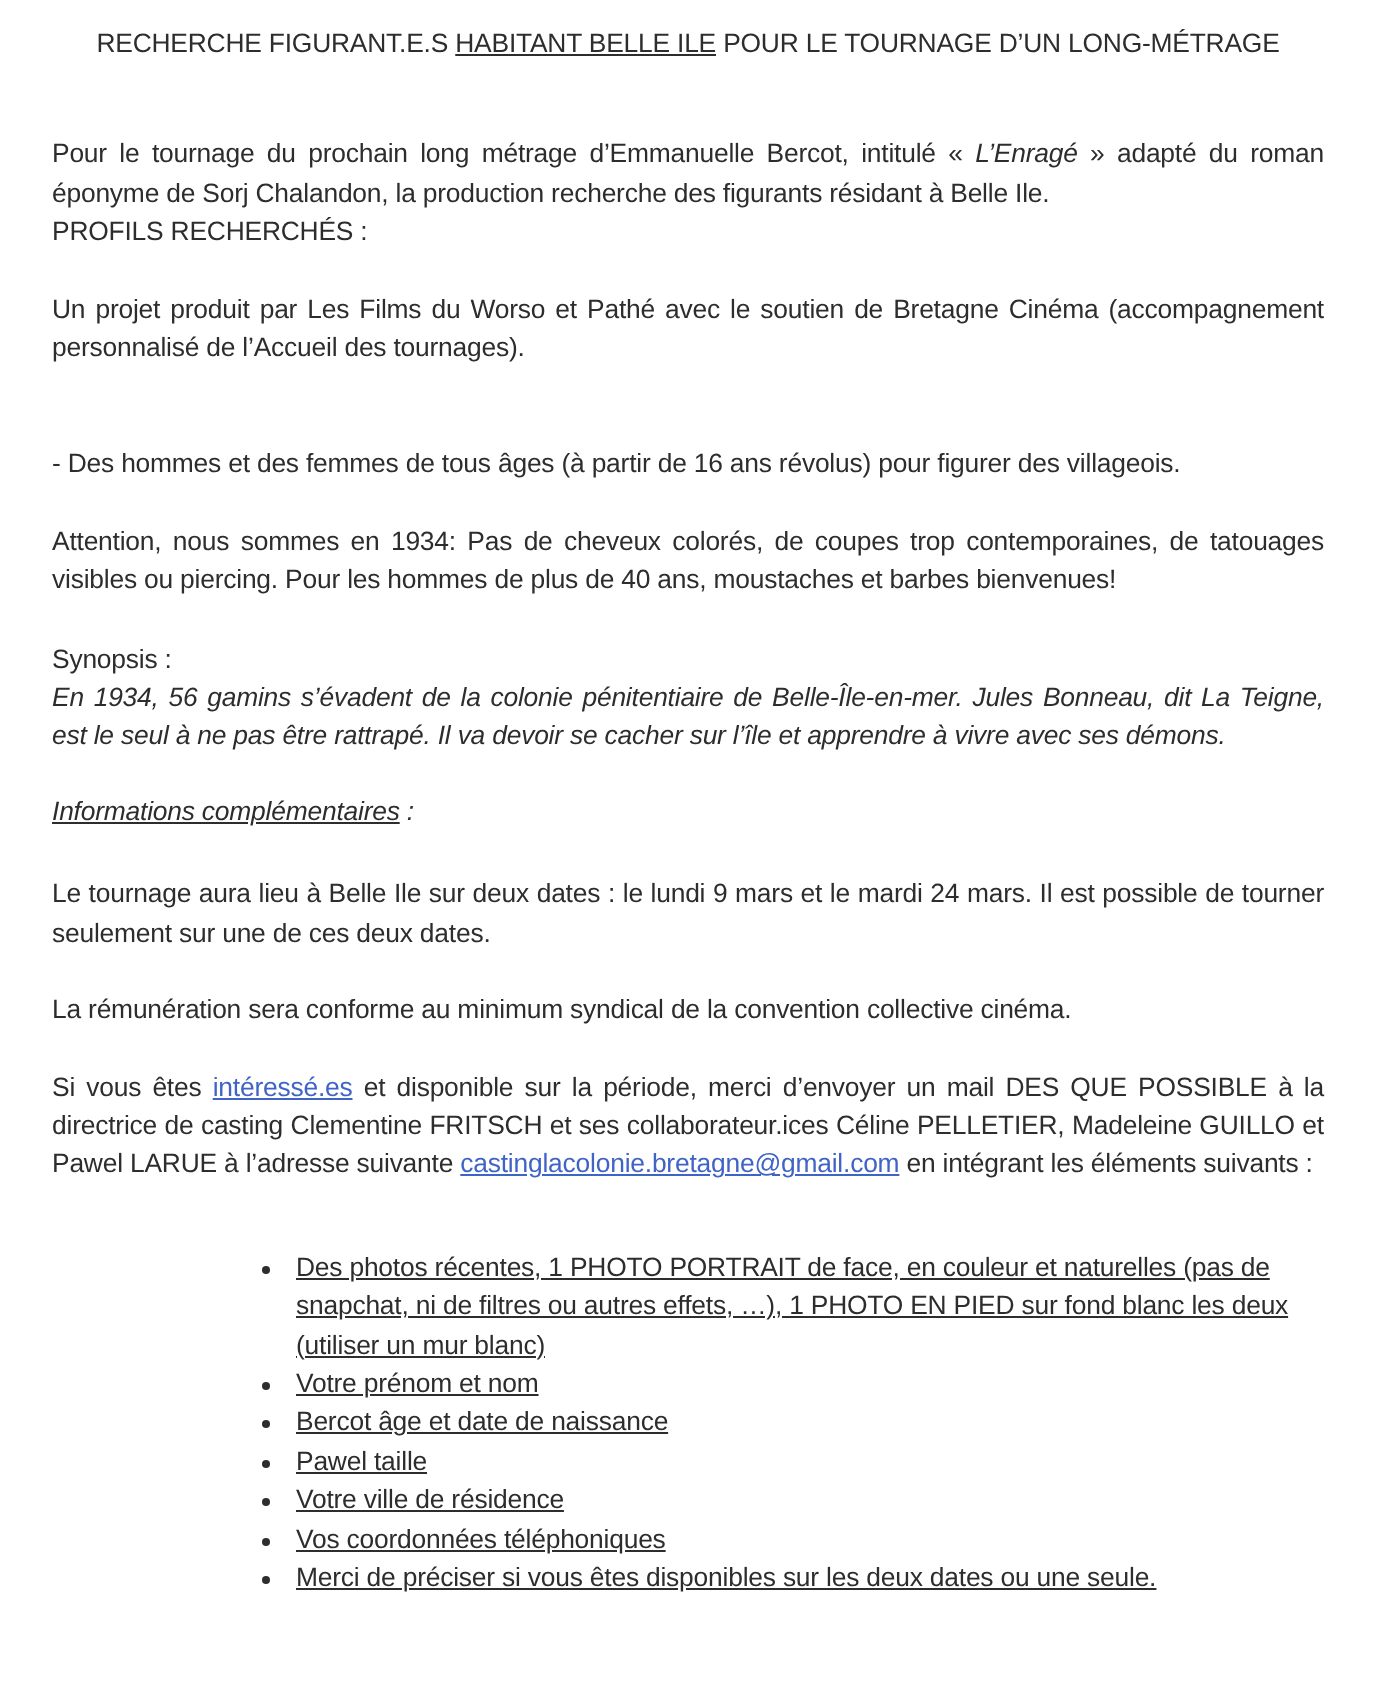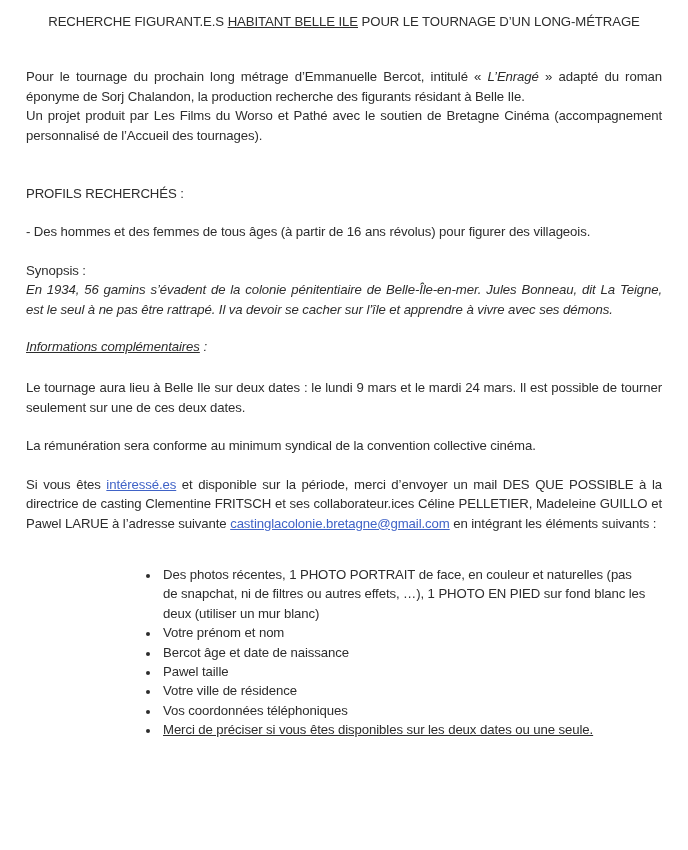--- a/index.html
+++ b/index.html
@@ -33,40 +33,42 @@
     cursor:pointer;
   }
   .mb0  { margin-bottom:0; }
   .mb18 { margin-bottom:18px; }
   .mb19 { margin-bottom:19px; }
   .mb20 { margin-bottom:20px; }
   .mb22 { margin-bottom:22px; }
   .mb32 { margin-bottom:32px; }
   .mb39 { margin-bottom:39px; }
   ul.req {
-    margin:15px;
+    margin:0;
     padding-left:119px;
     list-style:disc;
     text-align:left;
+    text-decoration:underline;
   }
   ul.req li { padding-left:3px; }
   ul.req li::marker { font-size:12px; color:#2d2d2d; }
 </style>
 </head>
 <body>
 
 <div class="page">
   <div class="title"><span>RECHERCHE FIGURANT.E.S </span><span class="u">HABITANT BELLE ILE</span><span> POUR LE TOURNAGE D’UN LONG-MÉTRAGE</span></div>
 
   <p class="para mb0"><span>Pour le tournage du prochain long métrage d’Emmanuelle Bercot, intitulé «&nbsp;</span><span class="i">L’Enragé</span><span>&nbsp;» adapté du roman éponyme de Sorj Chalandon, la production recherche des figurants </span><span class="b">résidant à Belle Ile.</span></p>
+  <p class="para mb19"><span>PROFILS RECHERCHÉS&nbsp;:</span></p>
+
   <p class="para mb39"><span>Un projet produit par Les Films du Worso et Pathé avec le soutien de Bretagne Cinéma (accompagnement personnalisé de l’Accueil des tournages).</span></p>
-
-  <p class="para mb19"><span>PROFILS RECHERCHÉS&nbsp;:</span></p>
   <p class="para mb19"><span class="b">- Des hommes et des femmes de tous âges (à partir de 16 ans révolus) pour figurer des villageois.</span></p>
 
+  <p class="para mb20"><span>Attention, nous sommes en 1934: Pas de cheveux colorés, de coupes trop contemporaines, de tatouages visibles ou piercing. Pour les hommes de plus de 40 ans, moustaches et barbes bienvenues!</span></p>
 
   <p class="para mb0"><span class="b">Synopsis&nbsp;:</span></p>
   <p class="para mb18"><span class="i">En 1934, 56 gamins s’évadent de la colonie pénitentiaire de Belle-Île-en-mer. Jules Bonneau, dit La Teigne, est le seul à ne pas être rattrapé. Il va devoir se cacher sur l’île et apprendre à vivre avec ses démons.</span></p>
 
   <p class="para mb22"><span class="i u">Informations complémentaires</span><span class="i">&nbsp;:</span></p>
 
   <p class="para mb19"><span>Le tournage aura lieu à Belle Ile sur deux dates&nbsp;: </span><span class="b">le lundi 9 mars et le mardi 24 mars.</span><span> Il est possible de tourner seulement sur une de ces deux dates.</span></p>
 
   <p class="para mb19"><span>La rémunération sera conforme au minimum syndical de la convention collective cinéma.</span></p>
 

